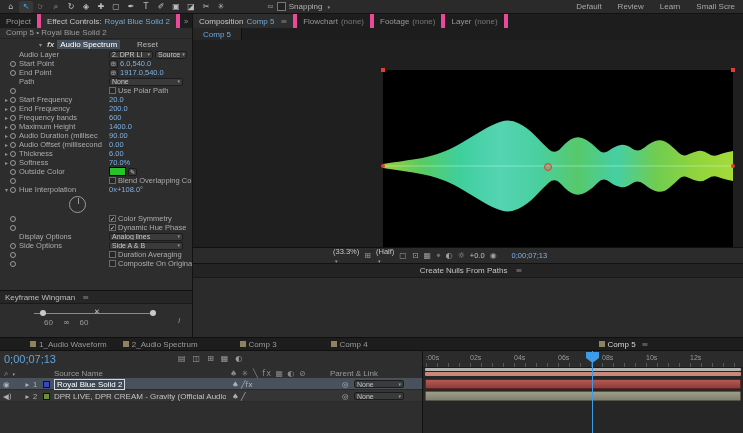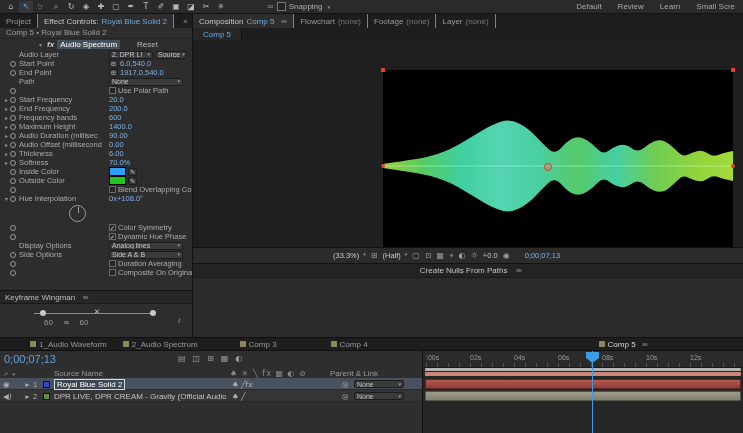--- a/index.html
+++ b/index.html
@@ -14,21 +14,21 @@
   .tool{width:14px;height:12px;line-height:12px;text-align:center;color:#bdbdbd;font-size:8px;}
   .tool.active{color:#3fa9f5;background:#383838;border-radius:2px;}
   #snap-group{display:flex;align-items:center;gap:3px;margin-left:38px;color:#b0b0b0;}
   .tb-cb{width:7px;height:7px;border:1px solid #777;background:#222;display:inline-block;}
   #ws{margin-left:auto;display:flex;gap:16px;padding-right:4px;color:#a8a8a8;white-space:nowrap;}
   .ws{white-space:nowrap;}
 
   
   .tabbar{display:flex;align-items:stretch;height:14px;background:#1d1d1d;}
   .tabbar .tab{display:flex;align-items:center;gap:3px;padding:0 6px;color:#989898;
-               border-right:1px solid #ec4899;white-space:nowrap;}
+               border-right:4px solid #ec4899;white-space:nowrap;}
   .tab.active{background:#2d2d2d;color:#c6c6c6;}
   .hl{color:#6ca9dd;}
   .dim{color:#787878;}
   .menu-g{color:#8a8a8a;margin-left:3px;}
   .ovf{margin-left:auto;display:flex;align-items:center;padding:0 4px;color:#8a8a8a;}
 
   
   #fx-panel{left:0;top:14px;width:193px;height:276px;background:#2d2d2d;border-right:1px solid #121212;}
   #fx-crumb{height:10px;line-height:10px;padding-left:6px;color:#9c9c9c;border-bottom:1px solid #242424;}
   #fx-head{height:11px;display:flex;align-items:center;gap:3px;padding-left:3px;justify-content:center;}
@@ -75,21 +75,21 @@
   #comp-sub{height:12px;background:#1d1d1d;display:flex;border-bottom:1px solid #0e0e0e;}
   .subtab{display:flex;align-items:center;padding:0 10px;background:#262626;color:#6ca9dd;border-right:1px solid #0e0e0e;}
   #viewport{position:absolute;left:0;top:26px;right:0;bottom:15px;background:#1f1f1f;}
   #comp-rect{position:absolute;left:190px;top:30px;width:350px;height:196px;background:#000;}
   #comp-rect svg{position:absolute;left:0;top:0;width:100%;height:100%;}
   .hdl{position:absolute;width:4px;height:4px;background:#e83a30;}
   .hdot{position:absolute;width:4px;height:4px;border-radius:50%;background:#e83a30;}
   .anchor{position:absolute;width:6px;height:6px;border:1px solid #e83a30;border-radius:50%;background:rgba(255,90,80,.35);}
   #comp-status{position:absolute;left:0;right:0;bottom:0;height:15px;background:#2b2b2b;border-top:1px solid #101010;
                display:flex;align-items:center;gap:5px;padding-left:140px;font-size:7.5px;color:#c0c0c0;}
-  .status-dd{display:inline-flex;align-items:flex-start;gap:2px;color:#c8c8c8;white-space:nowrap;}
+  .status-dd{display:inline-flex;align-items:flex-start;gap:2px;color:#c8c8c8;white-space:nowrap;flex-direction:column;}
   .ico{color:#9e9e9e;font-size:8px;}
   #cs-time{color:#7fb2e5;margin-left:10px;}
 
   
   #nulls{left:193px;top:263px;width:550px;height:74px;background:#2b2b2b;border-top:1px solid #121212;}
   #nulls-head{height:13px;background:#232323;display:flex;align-items:center;gap:5px;padding-left:6px;
               color:#c4c4c4;border-bottom:1px solid #191919;justify-content:center;}
   #nulls-body{display:flex;gap:6px;padding:7px 0 0 8px;}
   .btn{background:#333;border:1px solid #585858;border-radius:2px;color:#c8c8c8;font-size:8px;
        font-family:inherit;padding:2px 9px;height:15px;box-sizing:border-box;display:flex;align-items:center;}
@@ -305,29 +305,20 @@
         <span class="tw">▸</span>
         <span class="swc on"></span>
         <span class="lab">Softness</span>
         <span class="val">
           <span class="blue">70.0%</span>
         </span>
       </div>
       <div class="fx-row">
         <span class="tw"></span>
         <span class="swc on"></span>
-        <span class="lab">Inside Color</span>
-        <span class="val">
-          <span class="cswatch" style="background: rgb(47, 159, 255);"></span>
-          <span class="eyed g">✎</span>
-        </span>
-      </div>
-      <div class="fx-row">
-        <span class="tw"></span>
-        <span class="swc on"></span>
         <span class="lab">Outside Color</span>
         <span class="val">
           <span class="cswatch" style="background: rgb(39, 196, 39);"></span>
           <span class="eyed g">✎</span>
         </span>
       </div>
       <div class="fx-row">
         <span class="tw"></span>
         <span class="swc on"></span>
         <span class="lab"></span>

